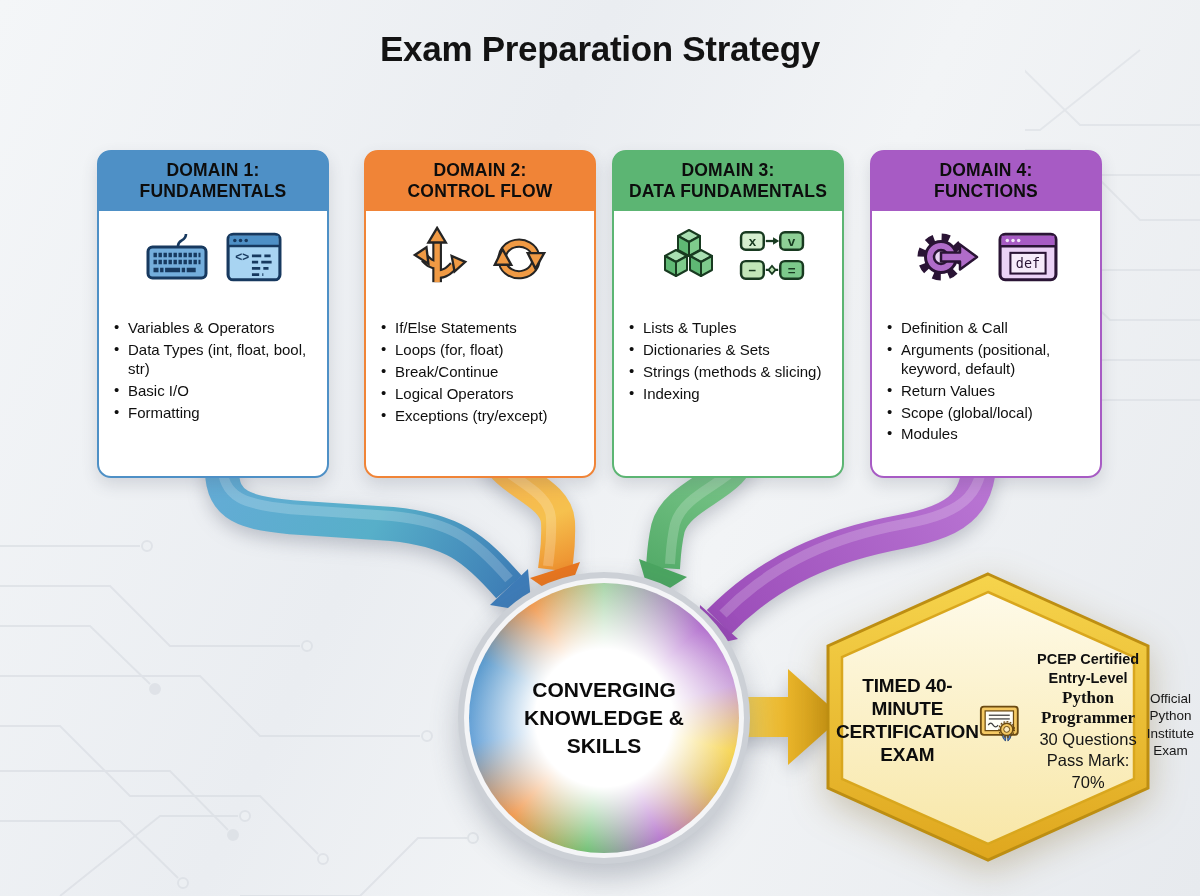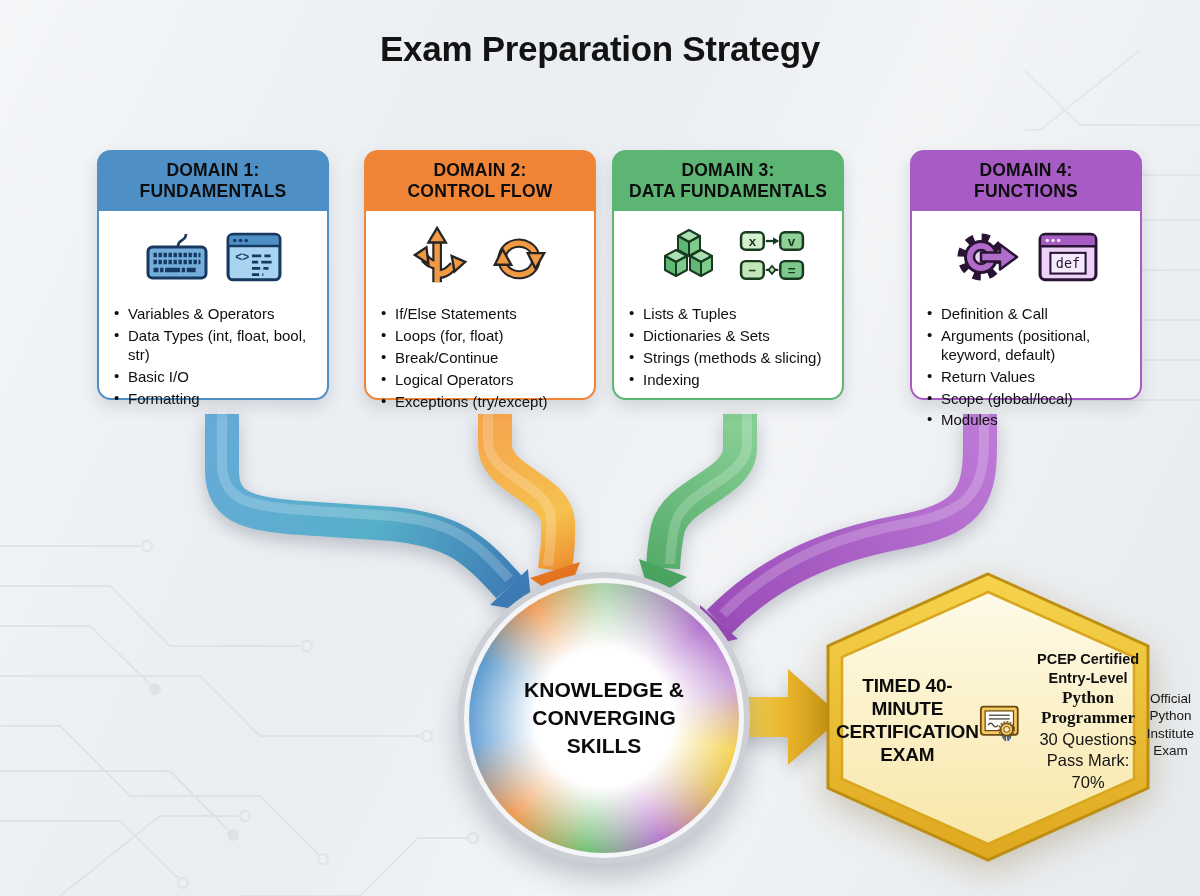--- a/index.html
+++ b/index.html
@@ -7,31 +7,31 @@
     font-family:"Liberation Sans",sans-serif;
     background:linear-gradient(115deg,#f4f6f8 0%,#eaedf1 38%,#f2f4f6 60%,#e7eaee 100%);}
   .circuit{position:absolute;pointer-events:none;}
   .circuit polyline,.circuit path{fill:none;stroke:#d7dbe1;stroke-width:2;}
   .circuit circle{fill:#eef1f4;stroke:#d7dbe1;stroke-width:2;}
   .circuit circle.solid{fill:#d7dbe1;}
   .title{position:absolute;top:26px;left:0;right:0;text-align:center;font-size:35px;font-weight:bold;
     color:#131313;line-height:1.32;letter-spacing:-.3px;}
   .arrows{position:absolute;left:0;top:0;filter:drop-shadow(0 7px 9px rgba(60,70,90,.28));}
   
-  .card{position:absolute;top:150px;width:232px;height:250px;background:#fff;border:2.5px solid;
+  .card{position:absolute;top:150px;width:232px;height:328px;background:#fff;border:2.5px solid;
     border-radius:14px;box-shadow:0 7px 16px rgba(60,70,90,.16);box-sizing:border-box;}
   .hdr{height:60px;margin:-1px -1px 0 -1px;border-radius:11px 11px 0 0;display:flex;flex-direction:column;
     justify-content:center;text-align:center;font-weight:bold;font-size:17.5px;line-height:1.22;
     color:#0d0d0d;letter-spacing:.2px;}
   .card--d1{border-color:#4E90C6}.card--d1 .hdr{background:#4E90C6}
   .card--d2{border-color:#F08437}.card--d2 .hdr{background:#F08437}
   .card--d3{border-color:#5CB573}.card--d3 .hdr{background:#5CB573}
   .card--d4{border-color:#A75BC4}.card--d4 .hdr{background:#A75BC4}
   .icons{display:flex;justify-content:center;align-items:center;gap:16px;height:76px;margin-top:8px;}
-  .bullets{margin:10px 8px 0 14px;padding:0;list-style:none;font-size:15px;line-height:1.26;color:#0f0f0f;}
+  .bullets{margin:24px 8px 0 14px;padding:0;list-style:none;font-size:15px;line-height:1.26;color:#0f0f0f;}
   .bullets li{position:relative;padding-left:15px;margin-bottom:3px;}
   .bullets li::before{content:"•";position:absolute;left:1px;top:-1px;}
   
   .circle{position:absolute;left:458px;top:572px;width:292px;height:292px;border-radius:50%;
     background:#ccd0d6;box-shadow:0 14px 28px rgba(70,80,100,.30);display:flex;}
   .circle-mid{margin:6px;flex:1;border-radius:50%;background:#f4f5f7;display:flex;}
   .circle-core{margin:5px;flex:1;border-radius:50%;display:flex;align-items:center;justify-content:center;
     text-align:center;font-weight:bold;font-size:21px;line-height:1.32;color:#0b0b0b;
     background:
       radial-gradient(circle at 50% 50%, #ffffff 0%, #ffffff 36%, rgba(255,255,255,0) 74%),
@@ -254,21 +254,21 @@
       </svg>
     </div>
     <ul class="bullets">
       <li>Lists &amp; Tuples</li>
       <li>Dictionaries &amp; Sets</li>
       <li>Strings (methods &amp; slicing)</li>
       <li>Indexing</li>
     </ul>
   </div>
 
-  <div class="card card--d4" style="left:910px">
+  <div class="card card--d4" style="left:870px">
     <div class="hdr">
       <span>DOMAIN 4:</span>
       <span>FUNCTIONS</span>
     </div>
     <div class="icons">
       <svg width="68" height="62" viewBox="0 0 68 62">
         <circle cx="27" cy="31" r="19" fill="none" stroke="#2A1435" stroke-width="9" stroke-dasharray="7.46 7.47"></circle>
         <circle cx="27" cy="31" r="15.5" fill="#B06CC9" stroke="#2A1435" stroke-width="3"></circle>
         <circle cx="27" cy="31" r="7" fill="#EAD6F4" stroke="#2A1435" stroke-width="2.5"></circle>
         <path d="M27,26.5 H46 V18.5 L63,31 L46,43.5 V35.5 H27 Z" fill="#B06CC9" stroke="#2A1435" stroke-width="2.5" stroke-linejoin="round"></path>
@@ -290,22 +290,22 @@
       <li>Return Values</li>
       <li>Scope (global/local)</li>
       <li>Modules</li>
     </ul>
   </div>
 
   <div class="circle">
     <div class="circle-mid">
       <div class="circle-core">
         <div>
+          <div>CONVERGING</div>
           <div>KNOWLEDGE &amp;</div>
-          <div>CONVERGING</div>
           <div>SKILLS</div>
         </div>
       </div>
     </div>
   </div>
 
   <svg class="hex" width="360" height="320" viewBox="800 555 360 320">
     <defs>
       <linearGradient id="hexGold" x1="0" y1="0" x2="0" y2="1">
         <stop offset="0" stop-color="#F6D44C"></stop>

